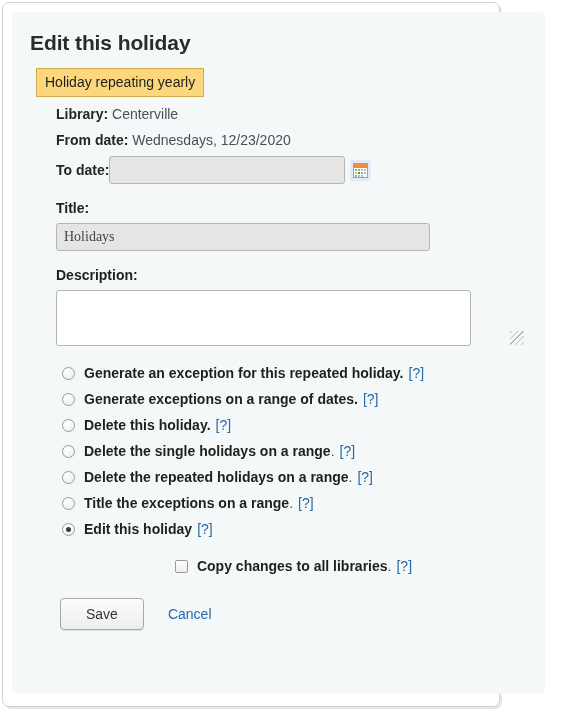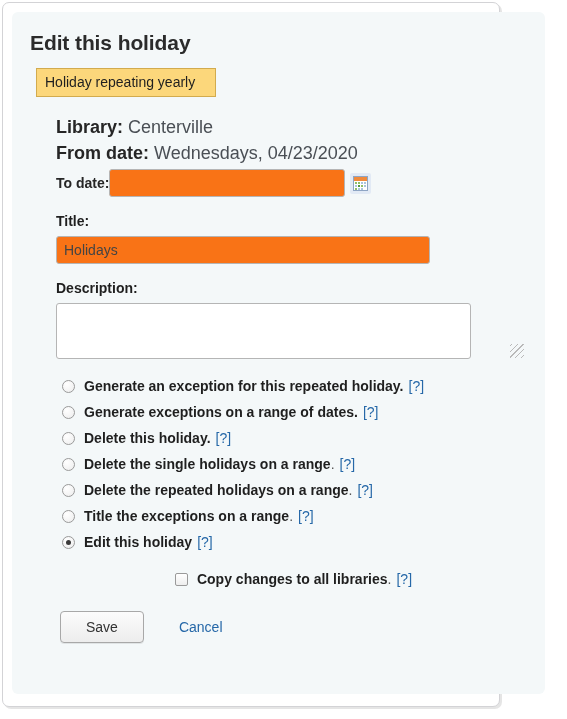--- a/index.html
+++ b/index.html
@@ -56,53 +56,53 @@
   }
 
   
   #repeat-badge {
     display: inline-block;
     background: #fcd77b;
     border: 1px solid #d2ab4e;
     color: #1f1f1f;
     font-size: 14px;
     line-height: 18px;
-    padding: 4px 20px 5px 8px;
-    margin: 0 0 20px 6px;
+    padding: 4px 8px 5px 8px;
+    margin: 0 0 7px 6px;
     box-sizing: border-box;
   }
 
   
   .info-row {
     margin: 0 0 6px 26px;
-    font-size: 18px;
+    font-size: 14px;
     line-height: 20px;
     color: #4a4f55;
   }
   .info-row .lbl {
     font-weight: bold;
     color: #262626;
   }
 
   
   #to-date-row {
     margin: 6px 0 0 26px;
     display: flex;
     align-items: center;
   }
   #to-date-row .lbl {
     font-weight: bold;
     font-size: 14px;
     color: #262626;
   }
   input.txt {
-    font-family: Liberation Sans, sans-serif;
+    font-family: Liberation Serif, serif;
     font-size: 14px;
     color: #444;
-    background: #f97316;
+    background: #e5e5e5;
     border: 1px solid #b5b5b5;
     border-radius: 3px;
     padding: 4px 7px;
     box-sizing: border-box;
     height: 28px;
   }
   #to-date-input { width: 236px; }
 
   #calendar-icon-btn {
     display: inline-flex;
@@ -238,21 +238,21 @@
     border: 1px solid #a8a8a8;
     border-radius: 4px;
     padding: 7px 25px;
     cursor: pointer;
     box-shadow: 0 1px 0 rgba(0,0,0,0.08);
   }
   #cancel-link {
     font-size: 14px;
     color: #2668a8;
     text-decoration: none;
-    margin-left: 35px;
+    margin-left: 24px;
     cursor: pointer;
     text-align: center;
   }
 </style>
 </head>
 <body>
 
 <div id="outer-card">
   <div id="inner-panel">
     <div class="pad">
@@ -261,21 +261,21 @@
 
       <div id="repeat-badge">Holiday repeating yearly</div>
 
       <div class="info-row">
         <span class="lbl">Library:</span>
         <span>Centerville</span>
       </div>
 
       <div class="info-row">
         <span class="lbl">From date:</span>
-        <span>Wednesdays, 04/23/2020</span>
+        <span>Wednesdays, 12/23/2020</span>
       </div>
 
       <div id="to-date-row">
         <span class="lbl">To date:</span>
         <input id="to-date-input" class="txt" type="text" value="" style="">
         <span id="calendar-icon-btn">
           <svg width="15" height="15" viewBox="0 0 15 15" aria-hidden="true">
             <rect x="0.5" y="0.5" width="14" height="14" fill="#ffffff" stroke="#8ea5c4"></rect>
             <rect x="1" y="1" width="13" height="4" fill="#f08a3c"></rect>
             <rect x="2" y="6" width="2" height="2" fill="#8fbf6a"></rect>

